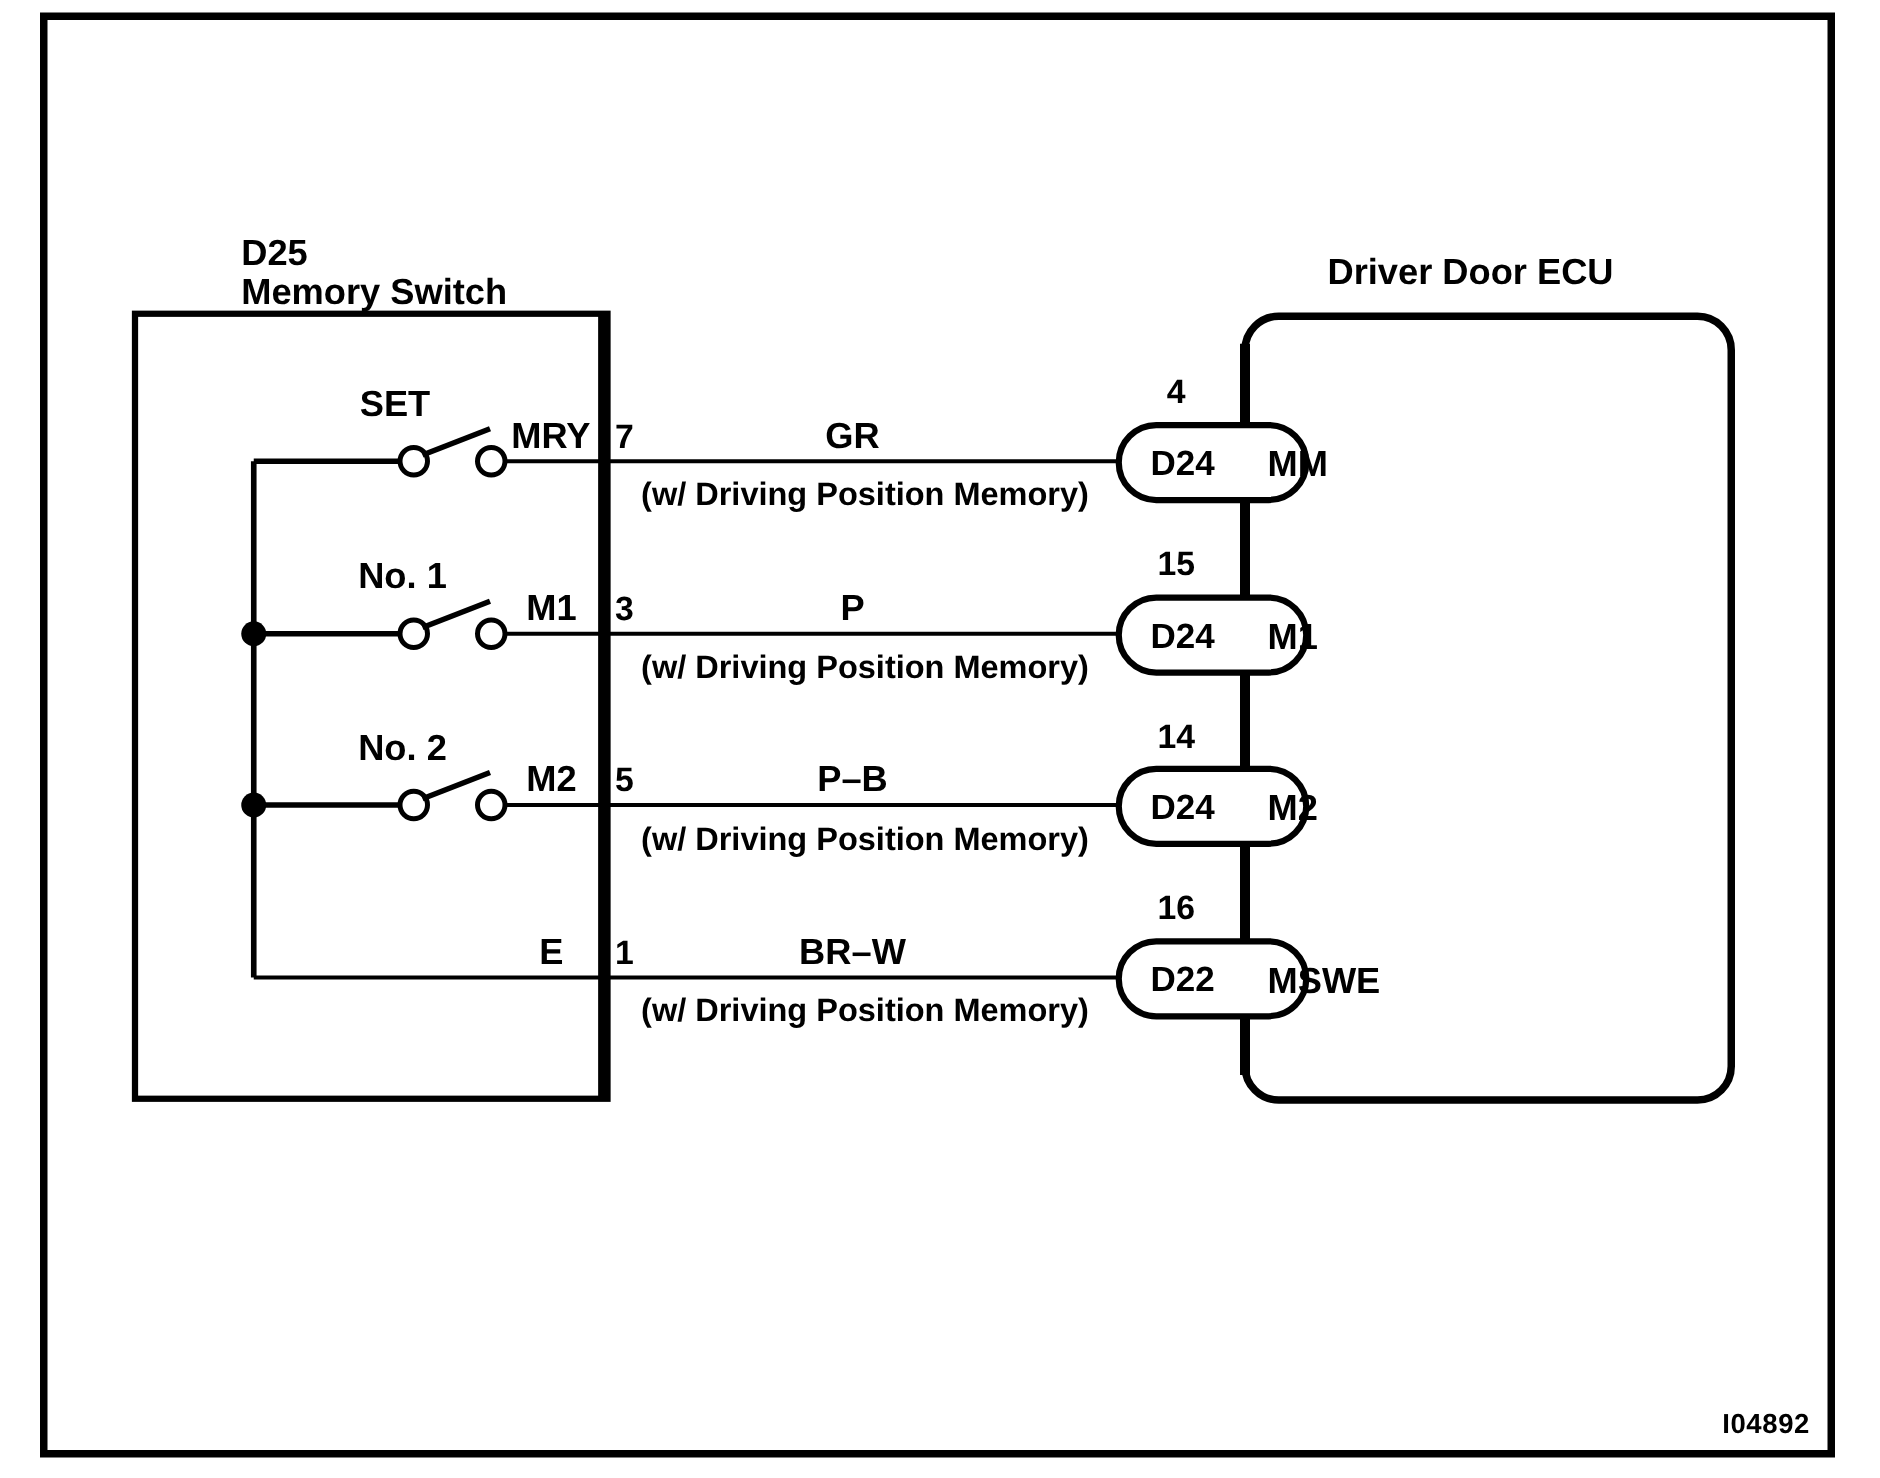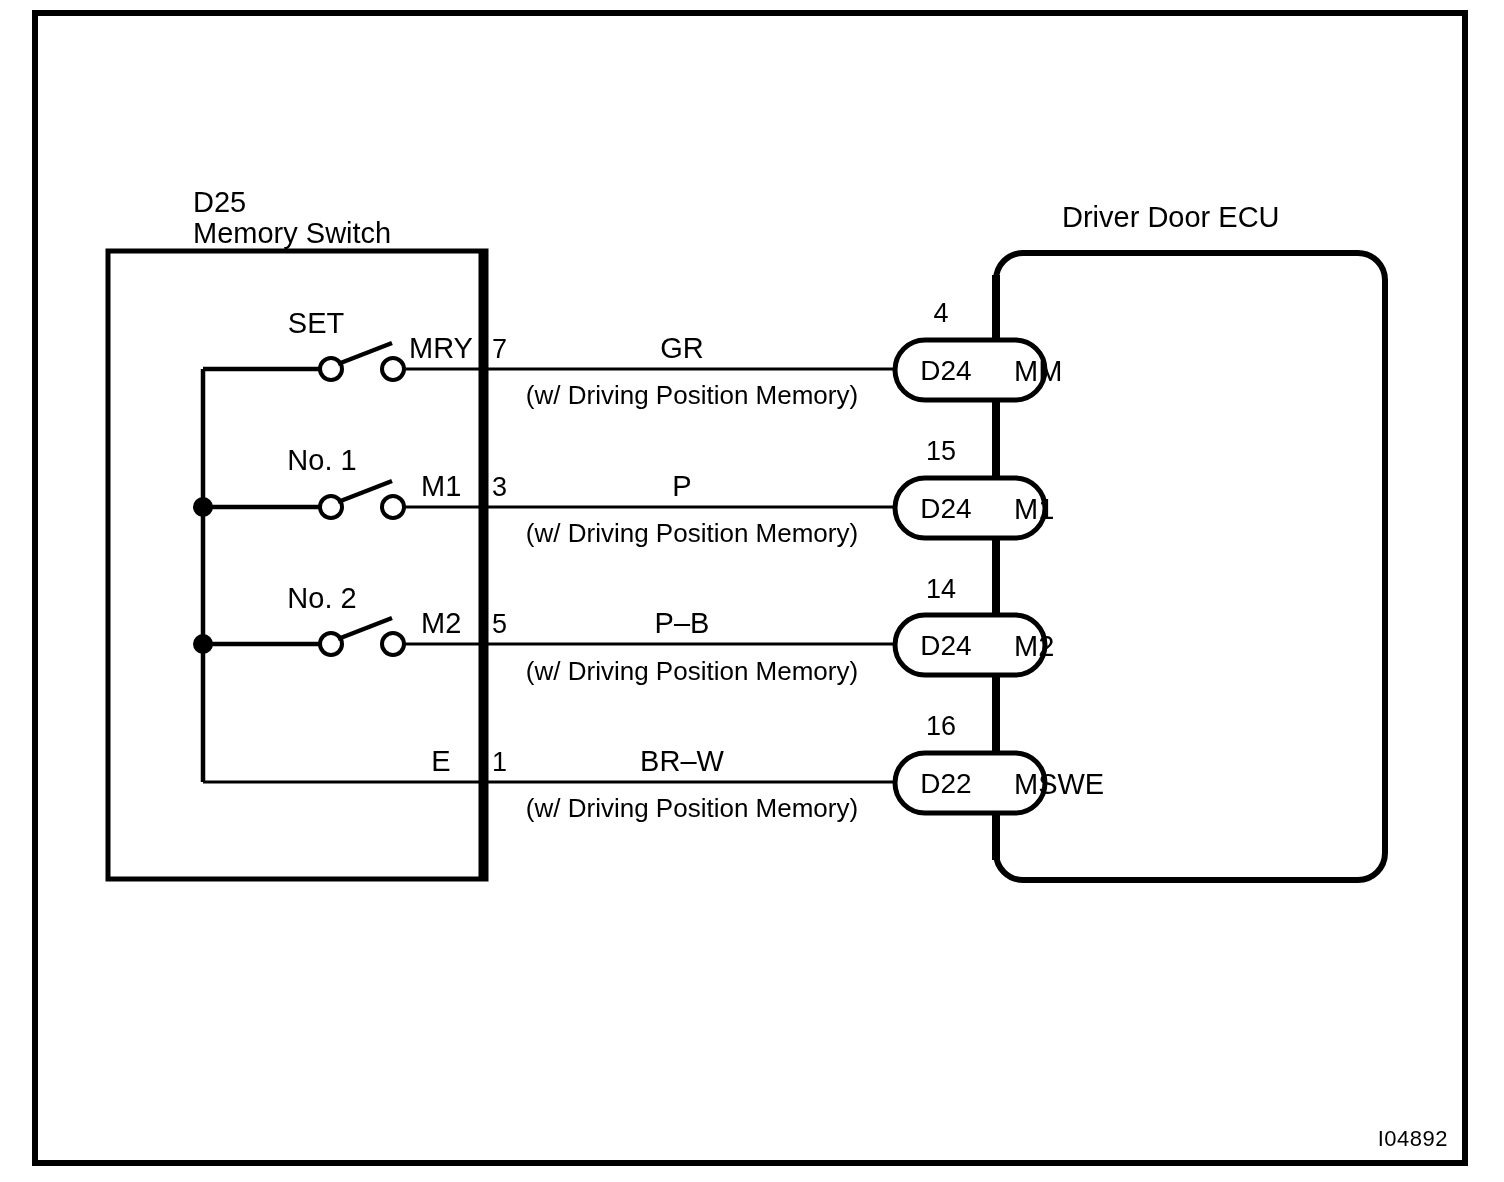--- a/index.html
+++ b/index.html
@@ -11,20 +11,21 @@
     width: 1504px;
     height: 1182px;
     font-family: "Liberation Sans", sans-serif;
     color: #000000;
     overflow: hidden;
   }
   #diagram-root {
     position: relative;
     width: 1314px;
     height: 1182px;
+    font-weight: bold;
   }
   svg.diagram-canvas {
     position: absolute;
     left: 0;
     top: 0;
     width: 1504px;
     height: 1182px;
   }
   .txt {
     font-family: "Liberation Sans", sans-serif;

